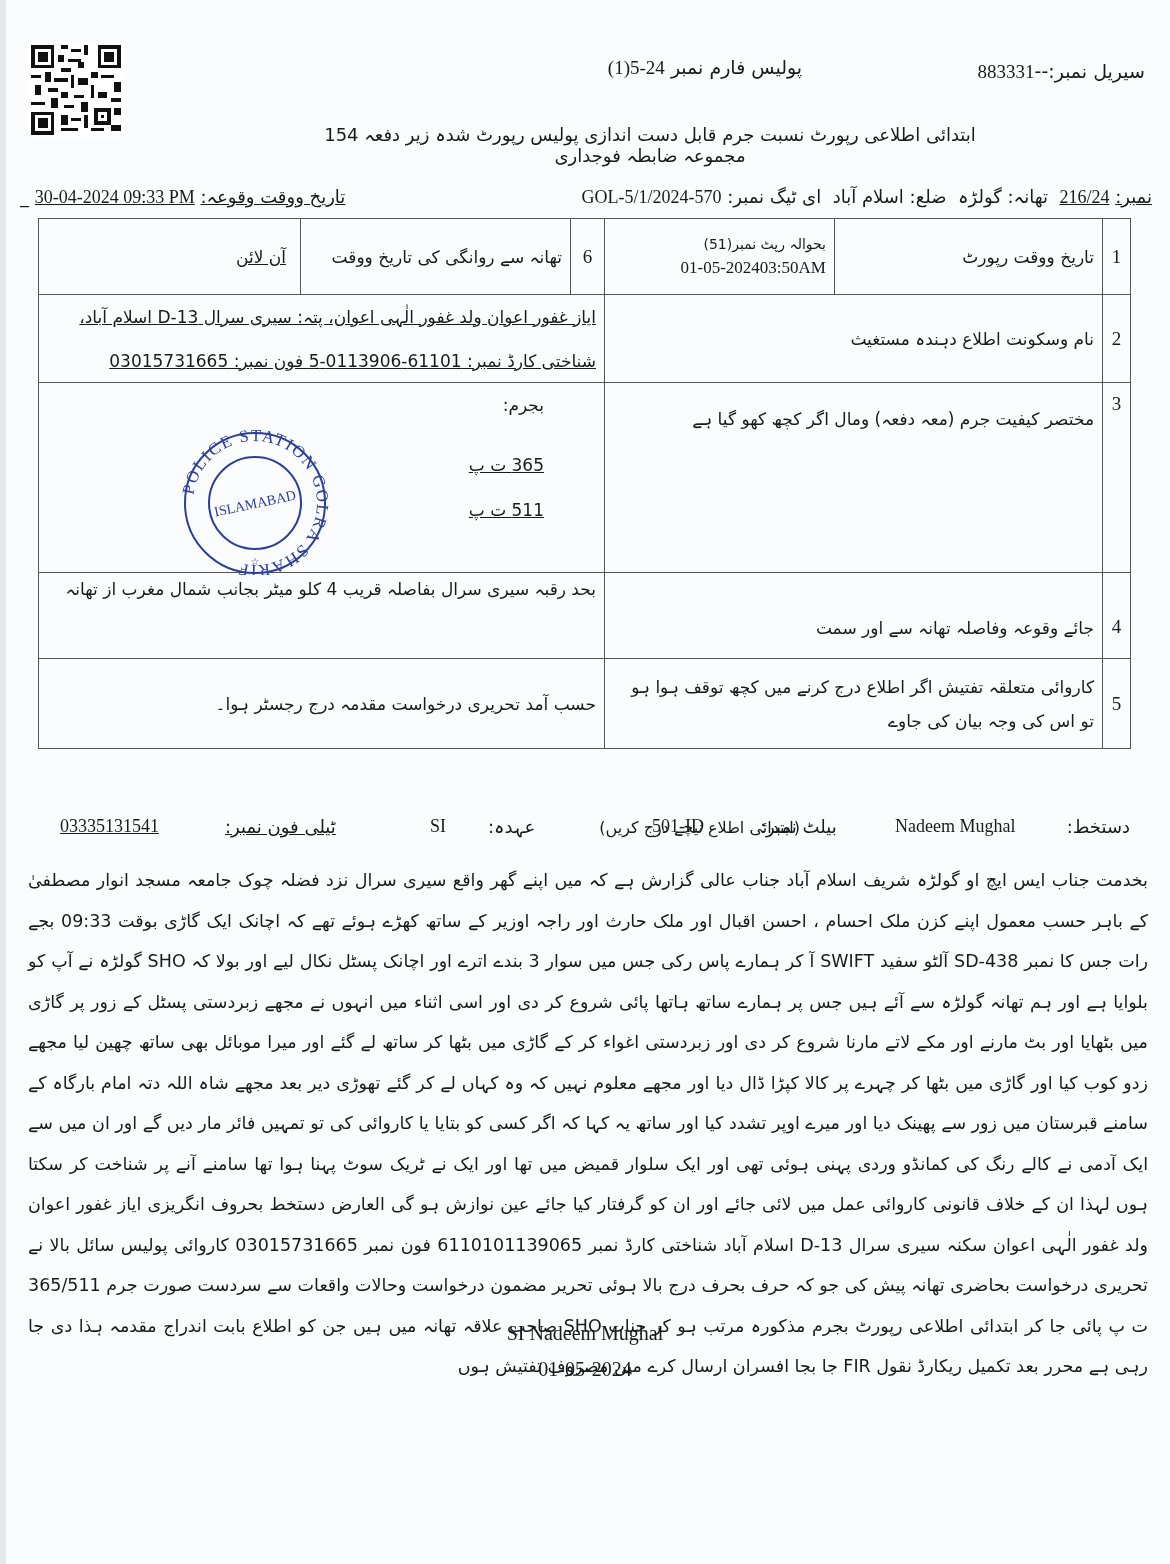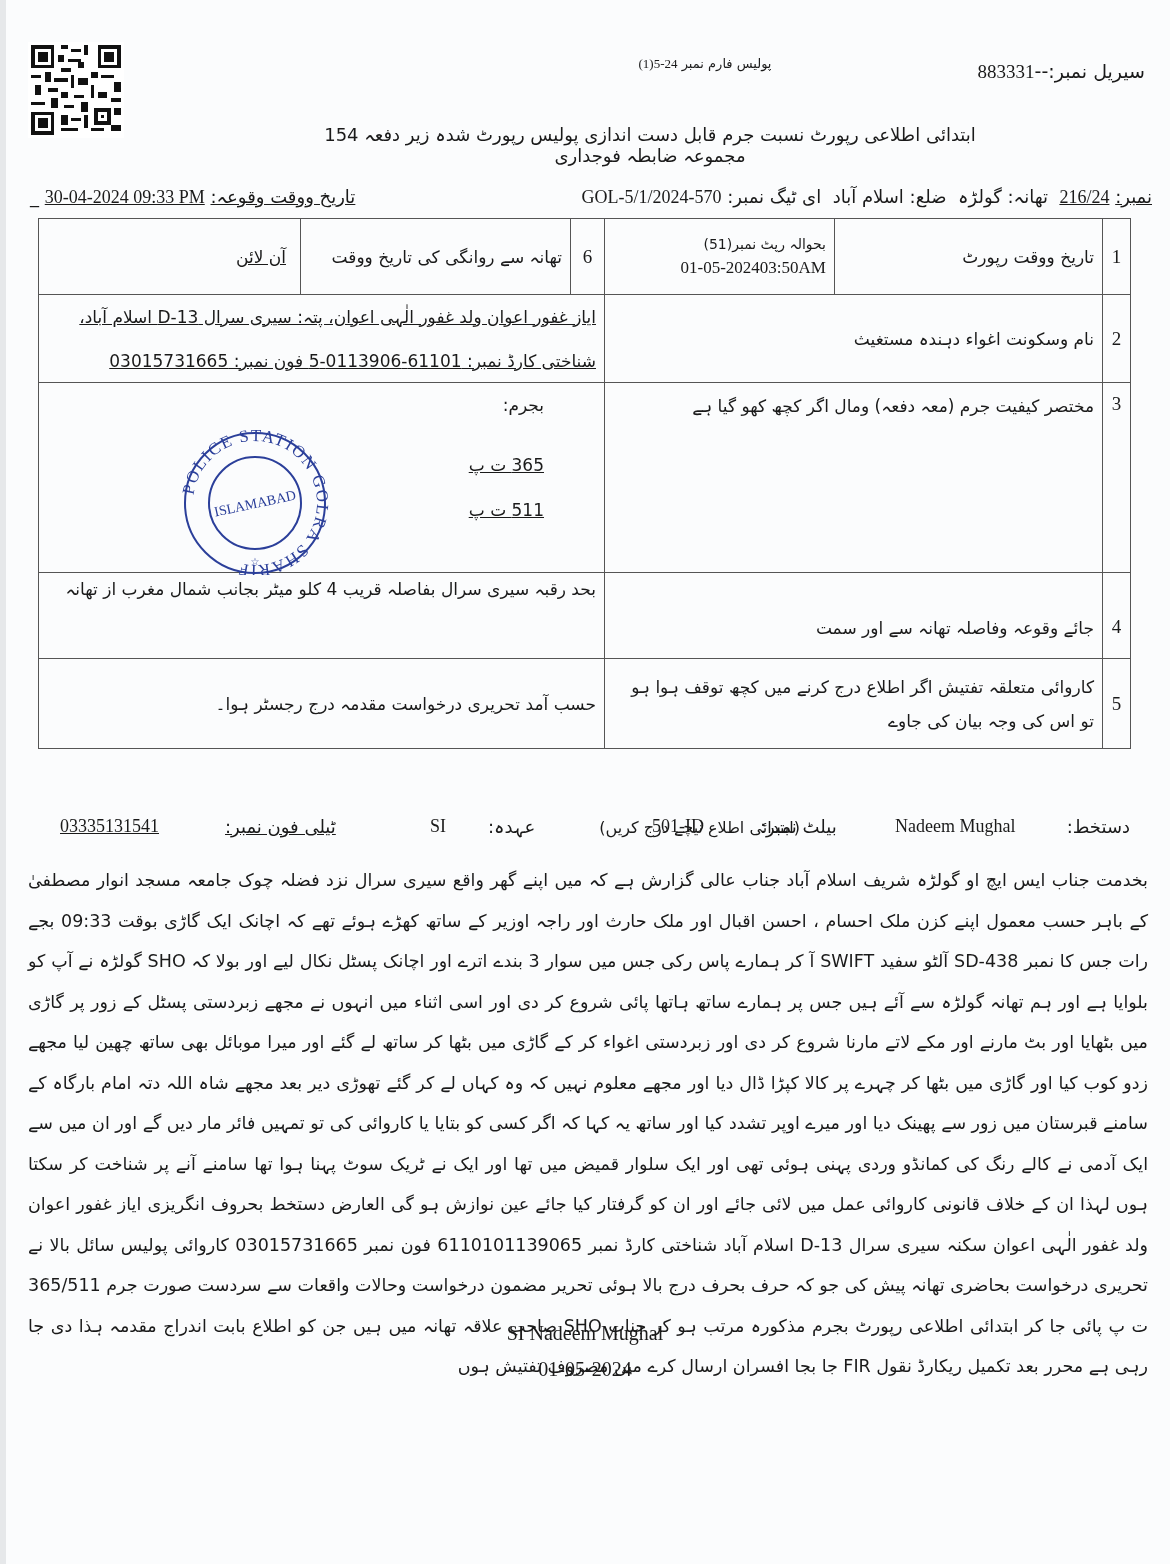--- a/index.html
+++ b/index.html
@@ -7,25 +7,25 @@
     width:1170px; height:1564px; background:#fbfcfd; position:relative; overflow:hidden;
     font-family:"DejaVu Sans", sans-serif; color:#1a1a1a;
   }
   .abs { position:absolute; }
   .rtl { direction:rtl; }
   .ser { font-family:"Liberation Serif", "DejaVu Serif", serif; }
   .ur { font-family:"DejaVu Sans", sans-serif; }
   .u { text-decoration:underline; }
   .qr { left:28px; top:42px; width:96px; height:96px; background:#fff; }
   .serial { left:935px; top:60px; width:210px; font-size:19px; }
-  .formno { left:580px; top:56px; width:250px; font-size:13px; text-align:center; }
+  .formno { left:580px; top:56px; width:250px; font-size:19px; text-align:center; }
   .title { left:300px; top:124px; width:700px; font-size:18px; text-align:center; }
   .hdr { top:186px; font-size:18px; white-space:nowrap; }
   .hdr-r { right:18px; }
-  .hdr-l { left:30px; }
+  .hdr-l { left:20px; }
   table.grid {
     position:absolute; left:38px; top:218px; width:1092px; border-collapse:collapse;
     table-layout:fixed; font-size:17px;
   }
   table.grid td { border:1.5px solid #555; vertical-align:middle; padding:4px 8px; }
   .num { width:22px; text-align:center; font-family:"Liberation Serif", serif; font-size:19px; }
   .lbl { text-align:right; direction:rtl; }
   .val { direction:rtl; text-align:right; }
   .stamp { left:170px; top:425px; width:170px; height:150px; }
   .sig-row { top:816px; font-size:18px; white-space:nowrap; }
@@ -135,30 +135,30 @@
       <div class="ser" dir="ltr" style="text-align:right;margin-top:6px">01-05-202403:50AM</div>
     </td>
     <td class="lbl">تاریخ ووقت رپورٹ</td>
     <td class="num">1</td>
   </tr>
   <tr style="height:88px">
     <td colspan="3" class="val">
       <div class="u">ایاز غفور اعوان ولد غفور الٰہی اعوان، پتہ: سیری سرال D-13 اسلام آباد،</div>
       <div class="u" style="margin-top:24px">شناختی کارڈ نمبر: 61101-0113906-5 فون نمبر: 03015731665</div>
     </td>
-    <td colspan="2" class="lbl">نام وسکونت اغواء دہندہ مستغیث</td>
+    <td colspan="2" class="lbl">نام وسکونت اطلاع دہندہ مستغیث</td>
     <td class="num">2</td>
   </tr>
   <tr style="height:190px">
     <td colspan="3" class="val" style="vertical-align:top;padding-right:60px;padding-top:12px">
       <div>بجرم:</div>
       <div class="u" style="margin-top:40px">365 ت پ</div>
       <div class="u" style="margin-top:25px">511 ت پ</div>
     </td>
-    <td colspan="2" class="lbl" style="vertical-align:top;padding-top:13px">مختصر کیفیت جرم (معہ دفعہ) ومال اگر کچھ کھو گیا ہے</td>
+    <td colspan="2" class="lbl" style="vertical-align:top;padding-top:26px">مختصر کیفیت جرم (معہ دفعہ) ومال اگر کچھ کھو گیا ہے</td>
     <td class="num" style="vertical-align:top;padding-top:10px">3</td>
   </tr>
   <tr style="height:86px">
     <td colspan="3" class="val" style="vertical-align:top;padding-top:6px">بحد رقبہ سیری سرال بفاصلہ قریب 4 کلو میٹر بجانب شمال مغرب از تھانہ</td>
     <td colspan="2" class="lbl" style="vertical-align:bottom;padding-bottom:20px">جائے وقوعہ وفاصلہ تھانہ سے اور سمت</td>
     <td class="num" style="vertical-align:bottom;padding-bottom:20px">4</td>
   </tr>
   <tr style="height:90px">
     <td colspan="3" class="val">حسب آمد تحریری درخواست مقدمہ درج رجسٹر ہوا۔</td>
     <td colspan="2" class="lbl" style="line-height:34px">کاروائی متعلقہ تفتیش اگر اطلاع درج کرنے میں کچھ توقف ہوا ہو تو اس کی وجہ بیان کی جاوے</td>

